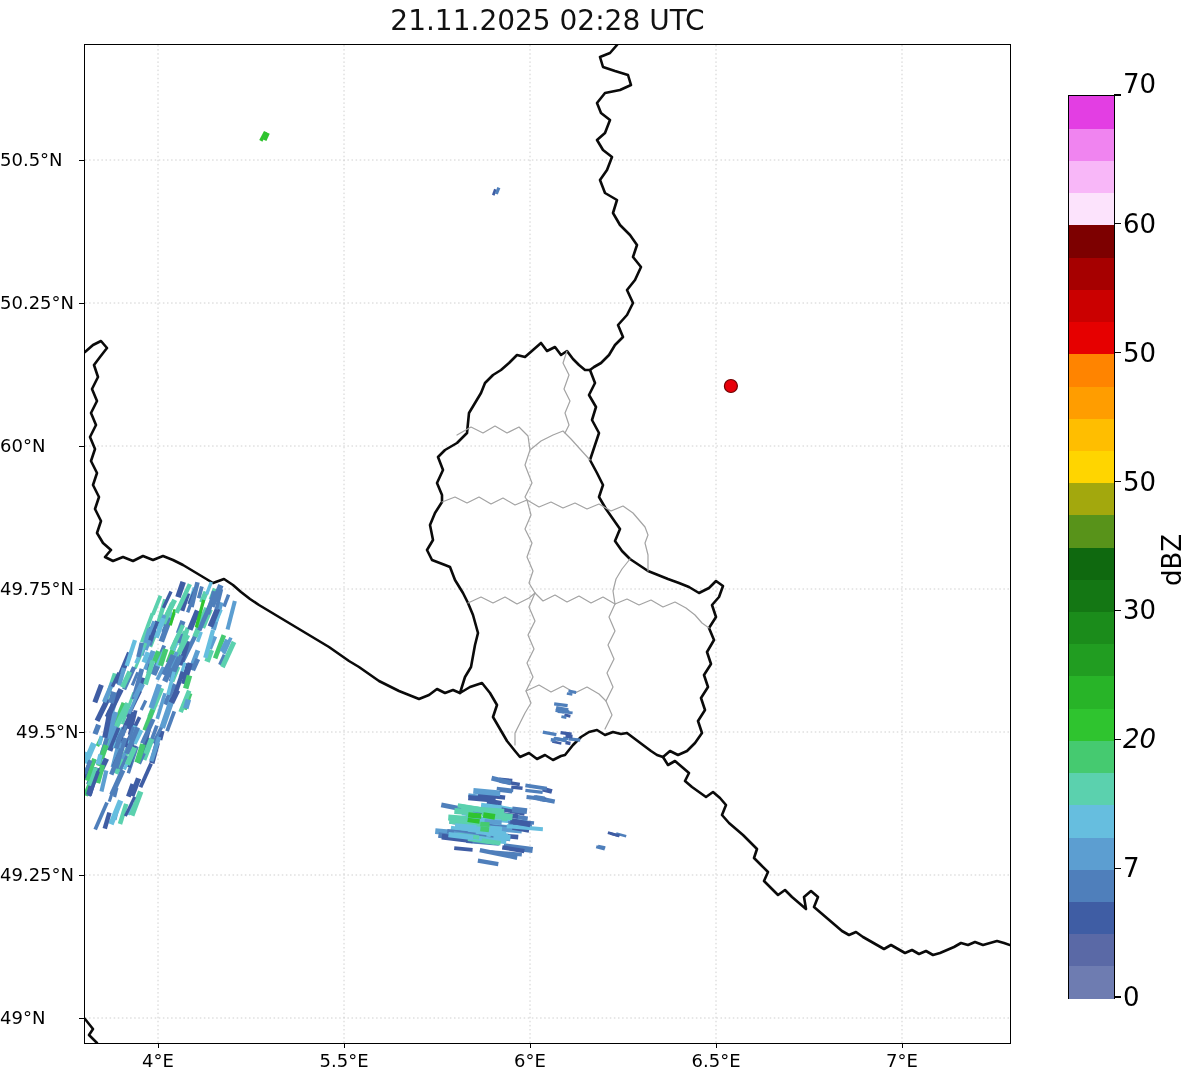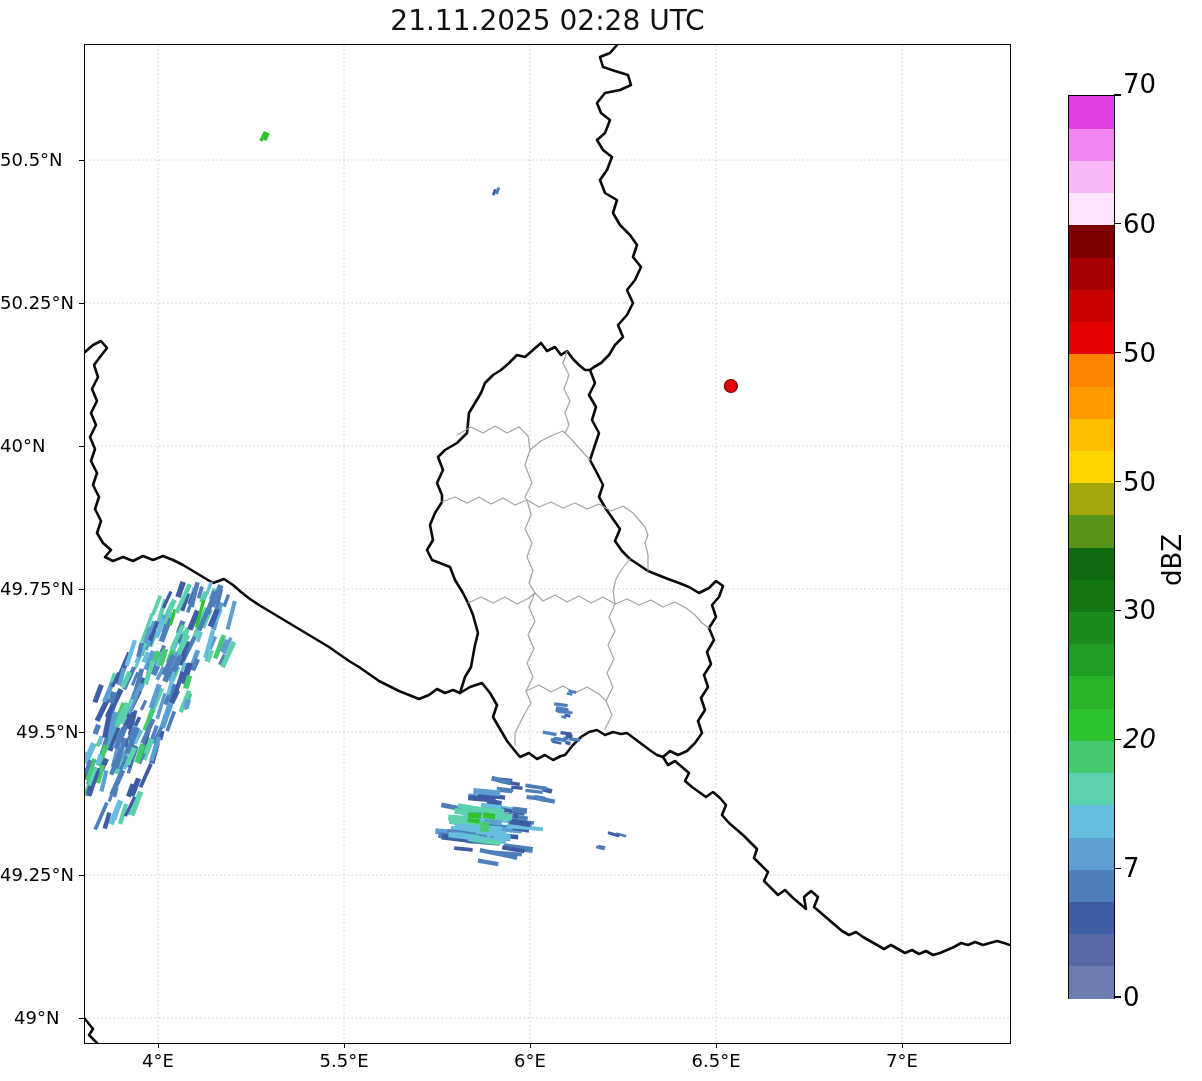--- a/index.html
+++ b/index.html
@@ -448,25 +448,25 @@
   <div id="xlabels">
       <div class="xticklab" style="left: 158.022px;">4°E</div>
       <div class="xticklab" style="left: 344.019px;">5.5°E</div>
       <div class="xticklab" style="left: 530.016px;">6°E</div>
       <div class="xticklab" style="left: 716.013px;">6.5°E</div>
       <div class="xticklab" style="left: 902.01px;">7°E</div>
     </div>
   <div id="ylabels">
       <div class="yticklab" style="top: 160.026px;">50.5°N</div>
       <div class="yticklab" style="top: 303.023px;">50.25°N</div>
-      <div class="yticklab" style="top: 446.019px;">40°N</div>
+      <div class="yticklab" style="top: 446.019px;">60°N</div>
       <div class="yticklab" style="top: 589.015px;">49.75°N</div>
       <div class="yticklab" style="top: 732.012px; margin-left: 16px;">49.5°N</div>
       <div class="yticklab" style="top: 875.008px;">49.25°N</div>
-      <div class="yticklab" style="top: 1018px; padding-left: 14px;">49°N</div>
+      <div class="yticklab" style="top: 1018px;">49°N</div>
     </div>
   <div id="axisticks">
       <div class="tickmark" style="left: 158.022px; top: 1043px; width: 1.2px; height: 5px;"></div>
       <div class="tickmark" style="left: 344.019px; top: 1043px; width: 1.2px; height: 5px;"></div>
       <div class="tickmark" style="left: 530.016px; top: 1043px; width: 1.2px; height: 5px;"></div>
       <div class="tickmark" style="left: 716.013px; top: 1043px; width: 1.2px; height: 5px;"></div>
       <div class="tickmark" style="left: 902.01px; top: 1043px; width: 1.2px; height: 5px;"></div>
       <div class="tickmark" style="left: 79px; top: 160.026px; width: 5px; height: 1.2px;"></div>
       <div class="tickmark" style="left: 79px; top: 303.023px; width: 5px; height: 1.2px;"></div>
       <div class="tickmark" style="left: 79px; top: 446.019px; width: 5px; height: 1.2px;"></div>

